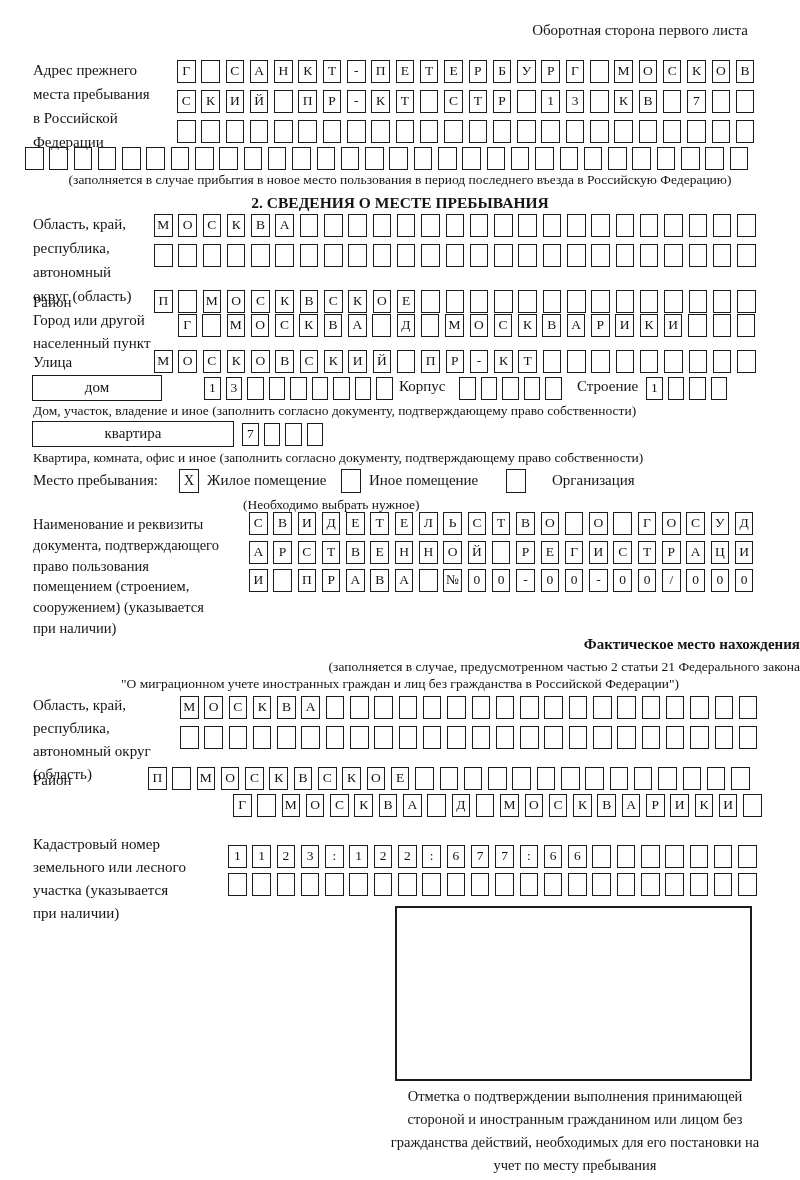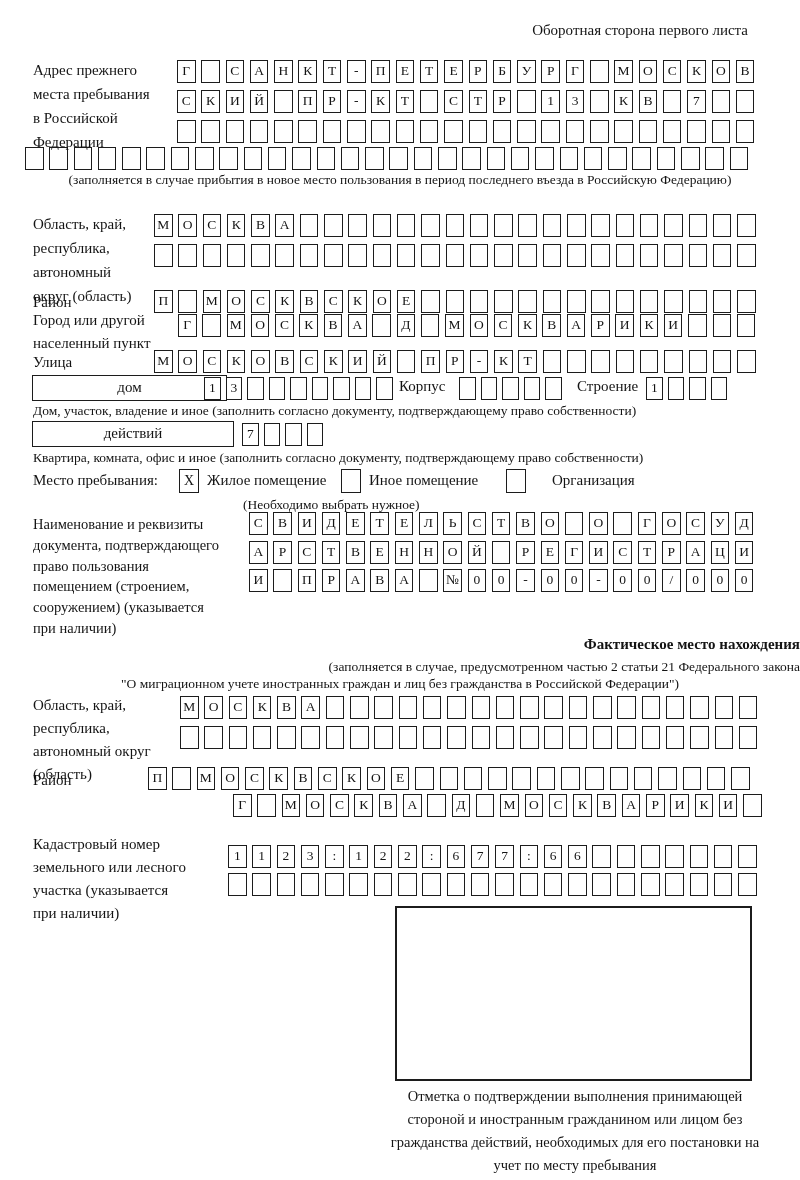--- a/index.html
+++ b/index.html
@@ -155,20 +155,21 @@
       <span class="cell"></span>
       <span class="cell"></span>
       <span class="cell"></span>
       <span class="cell"></span>
       <span class="cell"></span>
       <span class="cell"></span>
       <span class="cell"></span>
     </div>
   <div class="abs note center" style="top:172px;">(заполняется в случае прибытия в новое место пользования в период последнего въезда в Российскую Федерацию)</div>
 
+  <div class="abs title center" style="top:194px;">2. СВЕДЕНИЯ О МЕСТЕ ПРЕБЫВАНИЯ</div>
 
   <div class="abs lbl" style="top:212px;left:33px;width:120px;">Область, край,
 республика,
 автономный
 округ (область)</div>
   <div class="abs cells" style="top:214px;left:154px;">
       <span class="cell">М</span>
       <span class="cell">О</span>
       <span class="cell">С</span>
       <span class="cell">К</span>
@@ -302,21 +303,21 @@
       <span class="cell"></span>
       <span class="cell"></span>
       <span class="cell"></span>
       <span class="cell"></span>
       <span class="cell"></span>
       <span class="cell"></span>
       <span class="cell"></span>
       <span class="cell"></span>
     </div>
 
-  <div class="abs boxlbl" style="top:375px;left:32px;width:195px;">дом</div>
+  <div class="abs boxlbl" style="top:375px;left:32px;width:130px;">дом</div>
   <div class="abs cells cells-sm" style="top:377px;left:204px;">
       <span class="cell">1</span>
       <span class="cell">3</span>
       <span class="cell"></span>
       <span class="cell"></span>
       <span class="cell"></span>
       <span class="cell"></span>
       <span class="cell"></span>
       <span class="cell"></span>
       <span class="cell"></span>
@@ -331,21 +332,21 @@
     </div>
   <div class="abs inline-lbl" style="top:378px;left:577px;">Строение</div>
   <div class="abs cells cells-sm" style="top:377px;left:646px;">
       <span class="cell">1</span>
       <span class="cell"></span>
       <span class="cell"></span>
       <span class="cell"></span>
     </div>
   <div class="abs note" style="top:403px;left:33px;">Дом, участок, владение и иное (заполнить согласно документу, подтверждающему право собственности)</div>
 
-  <div class="abs boxlbl" style="top:421px;left:32px;width:202px;">действий</div>
+  <div class="abs boxlbl" style="top:421px;left:32px;width:202px;">квартира</div>
   <div class="abs cells cells-sm" style="top:423px;left:242px;">
       <span class="cell">7</span>
       <span class="cell"></span>
       <span class="cell"></span>
       <span class="cell"></span>
     </div>
   <div class="abs note" style="top:450px;left:33px;">Квартира, комната, офис и иное (заполнить согласно документу, подтверждающему право собственности)</div>
 
   <div class="abs inline-lbl" style="top:472px;left:33px;">Место пребывания:</div>
   <span class="abs chk" style="top:469px;left:179px;">X</span>

